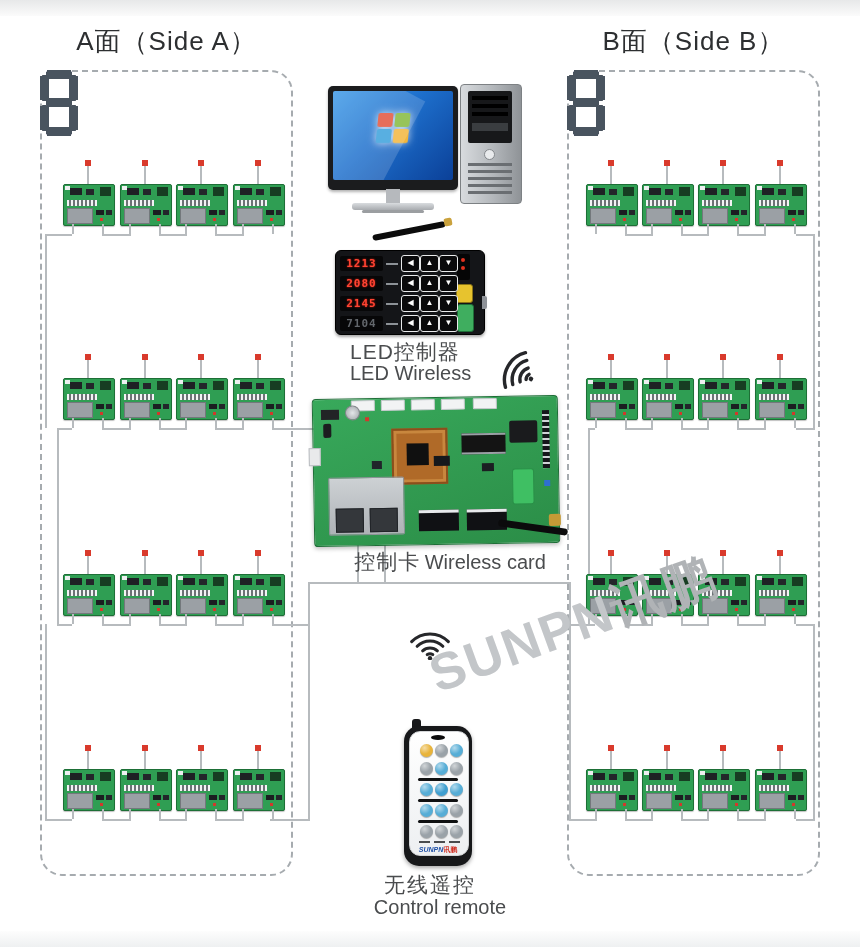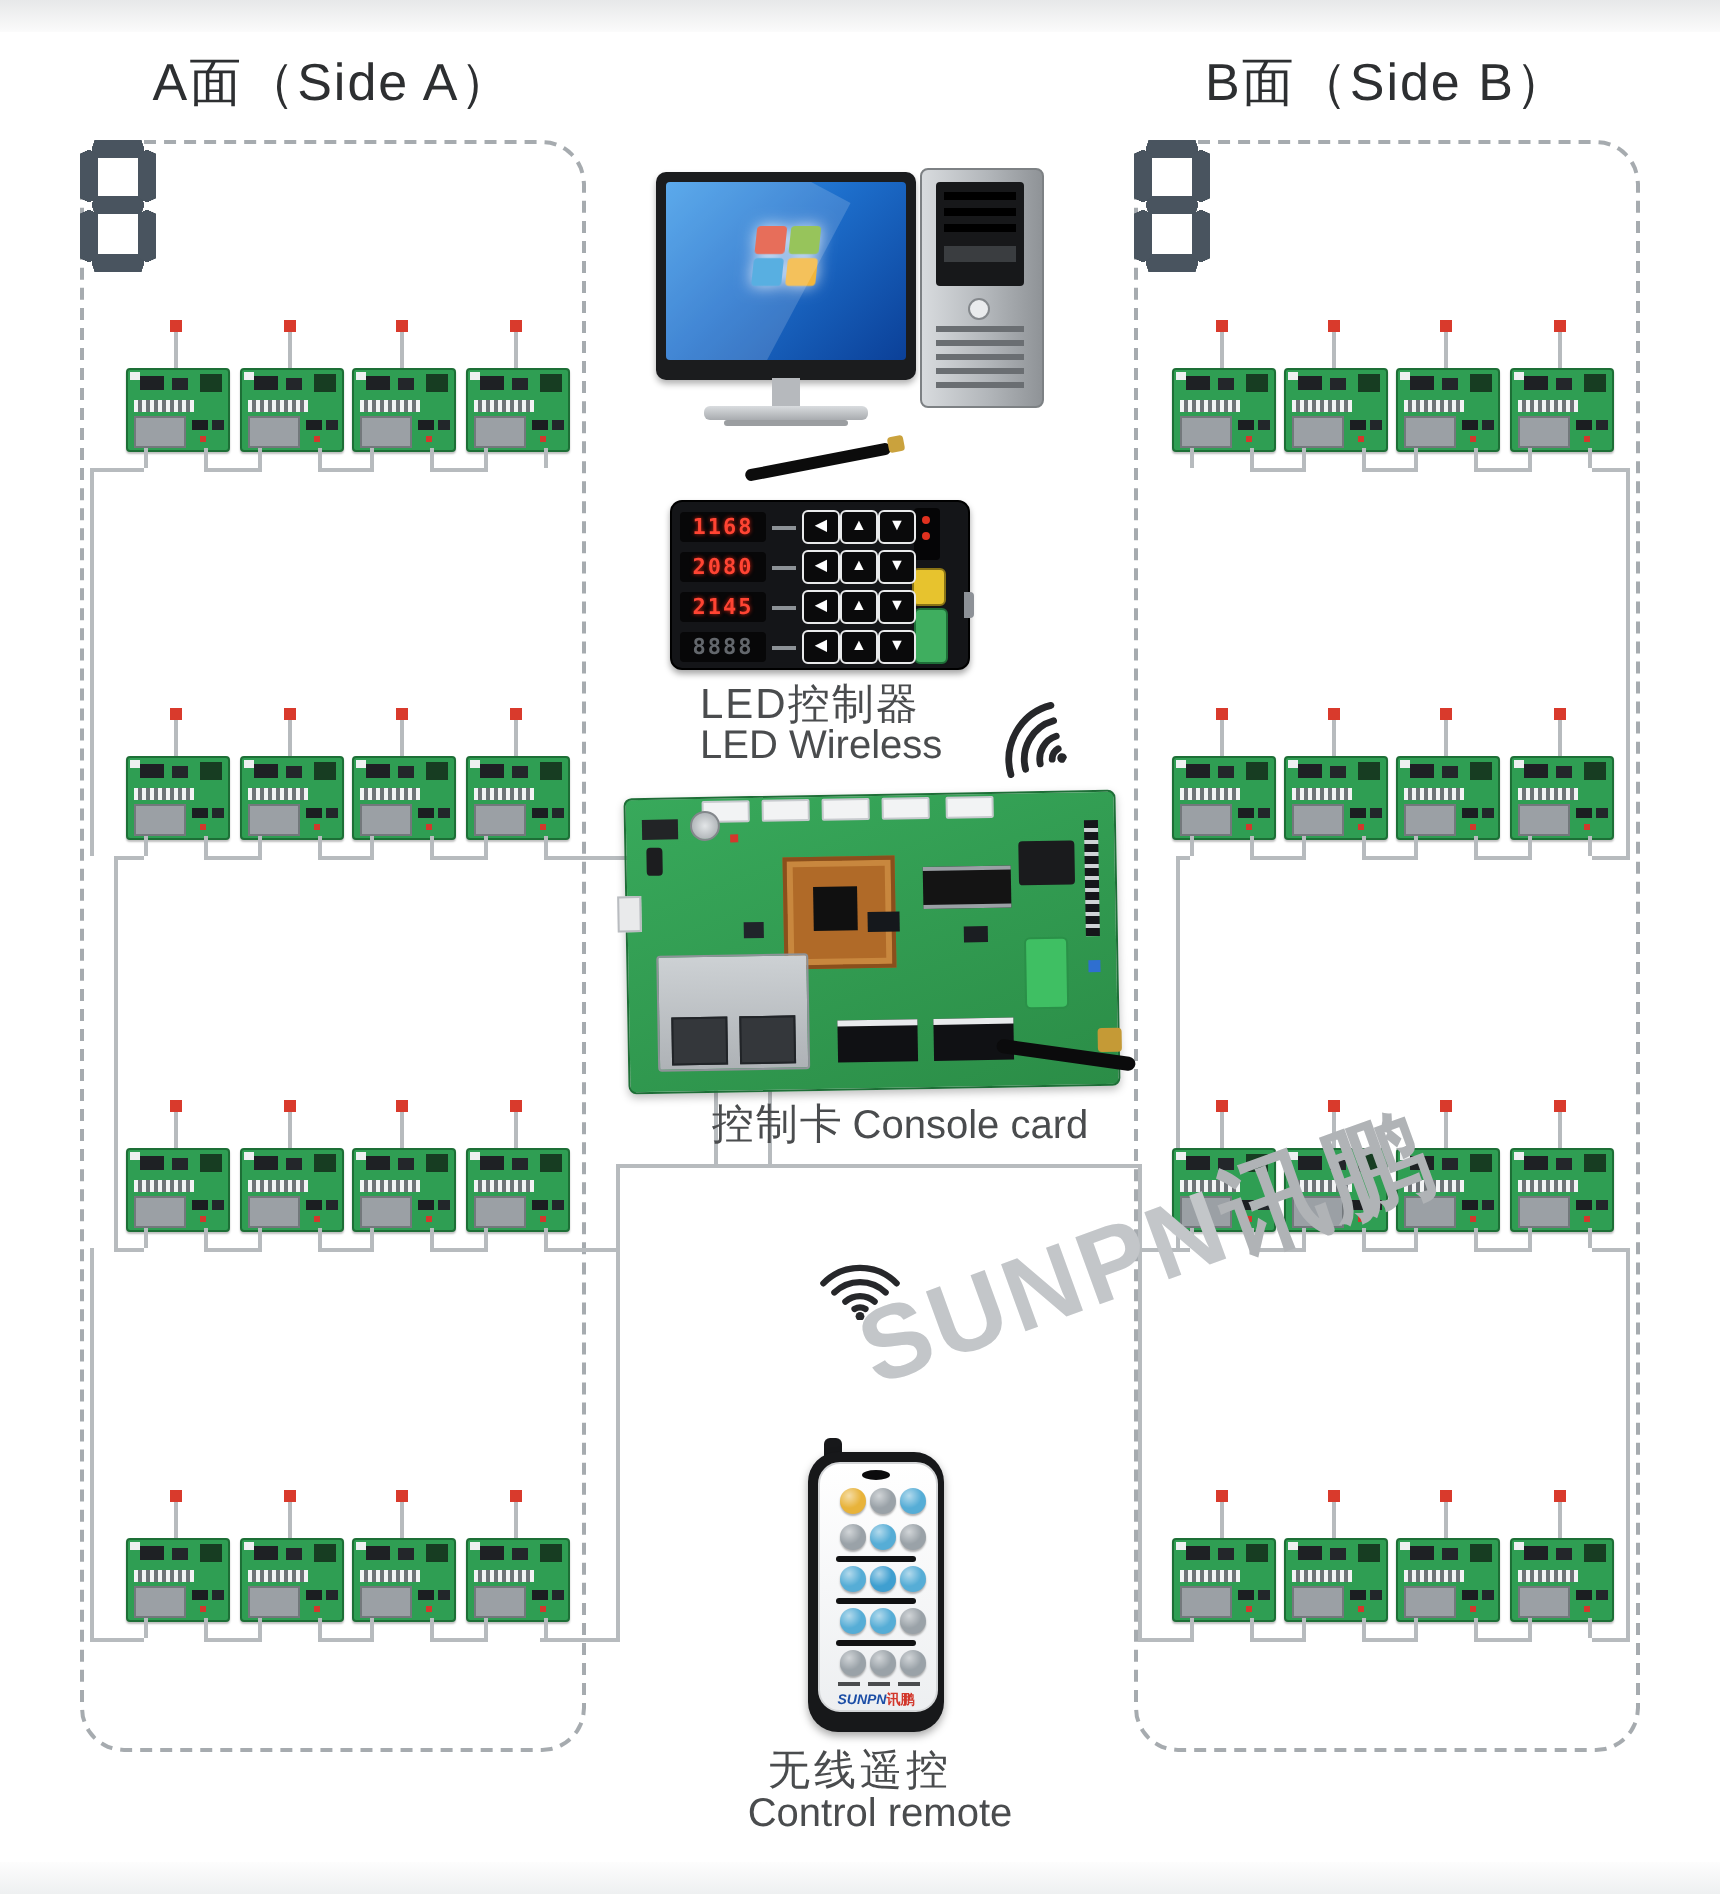--- a/index.html
+++ b/index.html
@@ -921,36 +921,36 @@
 <div class="cons-ant"></div>
 <div class="cons-ant-tip"></div>
 <div class="console" id="console">
   <div class="cons-slot">
       <i style="top:4px;"></i>
       <i style="top:12px;"></i>
     </div>
   <div class="key-yellow"></div>
   <div class="key-green"></div>
   <div class="cons-tab"></div>
-<div class="cons-disp" style="top: 5px;">1168</div>
+<div class="cons-disp" style="top: 5px;">1213</div>
     <div class="cons-lab" style="top: 12px;"></div>
     <div class="cons-key" style="left: 65px; top: 4px;">◀</div>
     <div class="cons-key" style="left: 84px; top: 4px;">▲</div>
     <div class="cons-key" style="left: 103px; top: 4px;">▼</div>
     <div class="cons-disp" style="top: 25px;">2080</div>
     <div class="cons-lab" style="top: 32px;"></div>
     <div class="cons-key" style="left: 65px; top: 24px;">◀</div>
     <div class="cons-key" style="left: 84px; top: 24px;">▲</div>
     <div class="cons-key" style="left: 103px; top: 24px;">▼</div>
     <div class="cons-disp" style="top: 45px;">2145</div>
     <div class="cons-lab" style="top: 52px;"></div>
     <div class="cons-key" style="left: 65px; top: 44px;">◀</div>
     <div class="cons-key" style="left: 84px; top: 44px;">▲</div>
     <div class="cons-key" style="left: 103px; top: 44px;">▼</div>
-    <div class="cons-disp dim" style="top: 65px;">8888</div>
+    <div class="cons-disp dim" style="top: 65px;">7104</div>
     <div class="cons-lab" style="top: 72px;"></div>
     <div class="cons-key" style="left: 65px; top: 64px;">◀</div>
     <div class="cons-key" style="left: 84px; top: 64px;">▲</div>
     <div class="cons-key" style="left: 103px; top: 64px;">▼</div>
   </div>
 <div class="label-cn" style="position:absolute;left:350px;top:338px;">LED控制器</div>
 <div class="label-en" style="position:absolute;left:350px;top:362px;">LED Wireless</div>
 
 <svg class="wifi" style="left:486px;top:344px;transform:rotate(-60deg);" width="52" height="48" viewBox="0 0 52 48">
   <g fill="none" stroke="#26272a" stroke-width="3.4" stroke-linecap="round">
@@ -988,21 +988,21 @@
   <div style="left:120px;top:58px;width:16px;height:10px;background:#15181c;"></div>
   <div style="left:168px;top:66px;width:12px;height:8px;background:#1b1e22;"></div>
   <div style="left:58px;top:62px;width:10px;height:8px;background:#20242a;"></div>
   <div style="left:-5px;top:48px;width:10px;height:16px;background:#e9eaeb;border:1px solid #b9bcc0;"></div>
   <div style="left:230px;top:84px;width:6px;height:6px;background:#2f6fd0;"></div>
   <div style="left:234px;top:118px;width:12px;height:12px;background:#c59a36;border-radius:2px;"></div>
 </div>
 <div class="card-ant-rod"></div>
 <div style="position:absolute;left:330px;top:548px;width:240px;text-align:center;">
   <span class="label-cn">控制卡</span>
-  <span class="label-en">Console card</span>
+  <span class="label-en">Wireless card</span>
 </div>
 
 <svg class="wifi" style="left:406px;top:616px;" width="48" height="44" viewBox="0 0 52 48">
   <g fill="none" stroke="#26272a" stroke-width="3.4" stroke-linecap="round">
     <path d="M6 28 A28 28 0 0 1 46 28"></path>
     <path d="M12 33 A20 20 0 0 1 40 33"></path>
     <path d="M18 38 A12 12 0 0 1 34 38"></path>
     <path d="M23 42 A6 6 0 0 1 29 42"></path>
   </g>
   <circle cx="26" cy="46" r="2.4" fill="#26272a"></circle>

